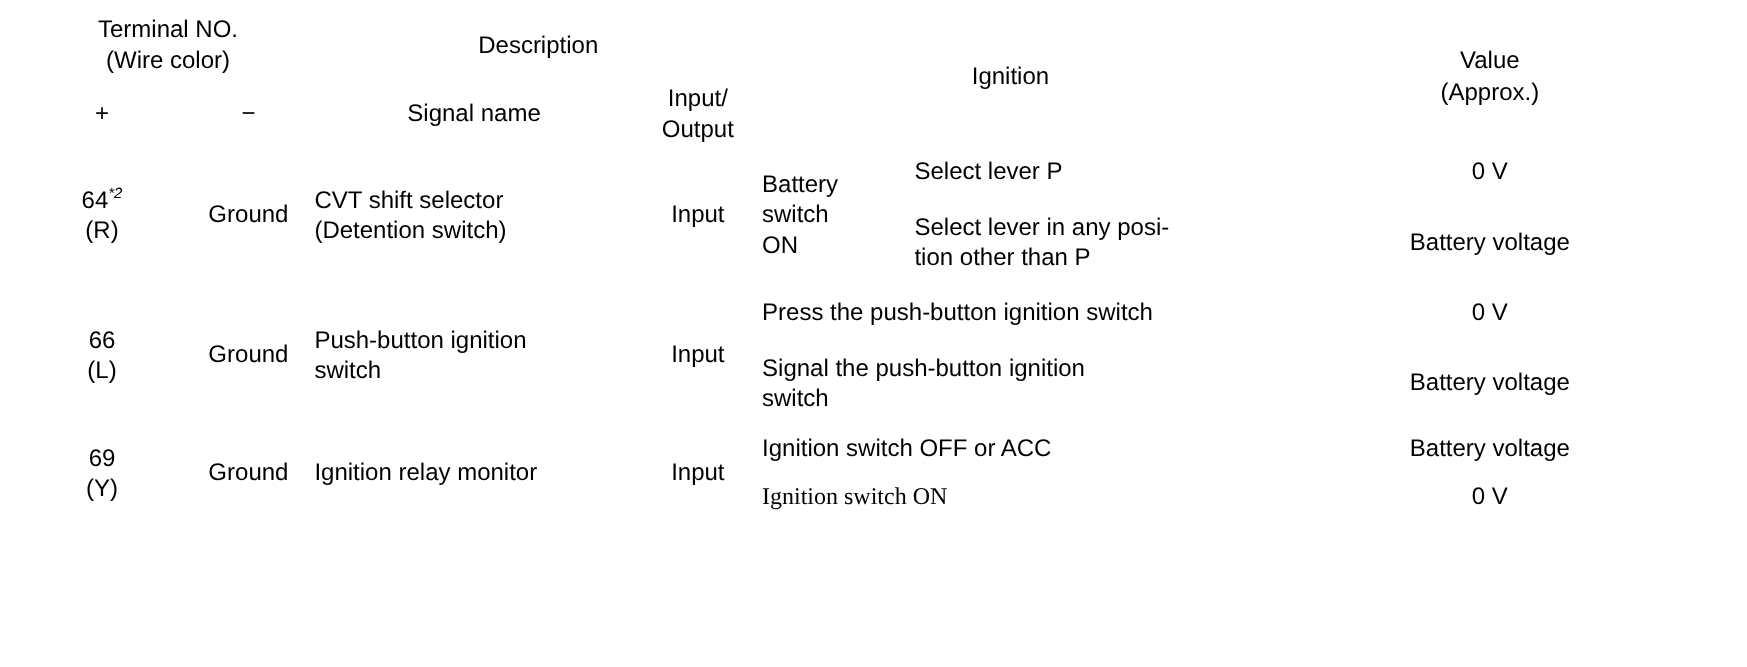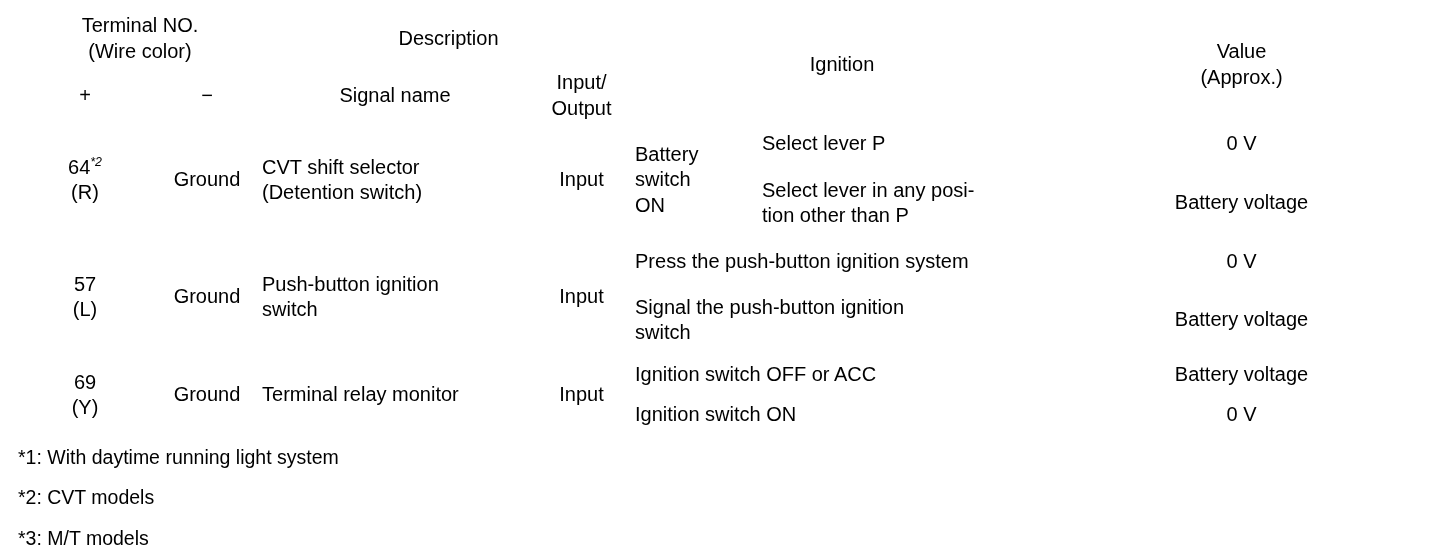--- a/index.html
+++ b/index.html
@@ -161,60 +161,55 @@
           <td class="cell c-center r-thin-bottom v-left" style="height:46px;">0 V</td>
         </tr>
         <tr>
           <td class="cell c-left r-thick-bottom v-left" style="height:72px; white-space:pre-line;">Select lever in any posi-
 tion other than P</td>
           <td class="cell c-center r-thick-bottom v-left" style="height:72px;">Battery voltage</td>
         </tr>
 
         <tr>
           <td class="cell c-center r-thick-bottom" rowspan="2" style="height:56px;">
-            <span class="hdr-txt"><span>57</span><sup class="fn"></sup></span>
+            <span class="hdr-txt"><span>66</span><sup class="fn"></sup></span>
             <span class="hdr-txt">(L)</span>
           </td>
           <td class="cell c-center r-thick-bottom v-left" rowspan="2">Ground</td>
           <td class="cell c-left r-thick-bottom v-left" rowspan="2">
             <span class="hdr-txt">Push-button ignition</span>
             <span class="hdr-txt">switch</span>
           </td>
           <td class="cell c-center r-thick-bottom v-left" rowspan="2">Input</td>
-          <td class="cell c-left r-thin-bottom v-left" colspan="2" style="height:46px;">Press the push-button ignition system</td>
+          <td class="cell c-left r-thin-bottom v-left" colspan="2" style="height:46px;">Press the push-button ignition switch</td>
           <td class="cell c-center r-thin-bottom v-left" style="height:46px;">0 V</td>
         </tr>
         <tr>
           <td class="cell c-left r-thick-bottom v-left" colspan="2" style="height:70px; white-space:pre-line;">Signal the push-button ignition
 switch</td>
           <td class="cell c-center r-thick-bottom v-left" style="height:70px;">Battery voltage</td>
         </tr>
 
         <tr>
           <td class="cell c-center r-thick-bottom" rowspan="2" style="height:40px;text-align:center;">
             <span class="hdr-txt"><span>69</span><sup class="fn"></sup></span>
             <span class="hdr-txt">(Y)</span>
           </td>
           <td class="cell c-center r-thick-bottom v-left" rowspan="2">Ground</td>
           <td class="cell c-left r-thick-bottom v-left" rowspan="2">
-            <span class="hdr-txt">Terminal relay monitor</span>
+            <span class="hdr-txt">Ignition relay monitor</span>
             <span class="hdr-txt"></span>
           </td>
           <td class="cell c-center r-thick-bottom v-left" rowspan="2">Input</td>
           <td class="cell c-left r-thin-bottom v-left" colspan="2" style="height:40px;">Ignition switch OFF or ACC</td>
           <td class="cell c-center r-thin-bottom v-left" style="height:40px;">Battery voltage</td>
         </tr>
         <tr>
-          <td class="cell c-left r-thick-bottom v-left" colspan="2" style="height:40px;">Ignition switch ON</td>
+          <td class="cell c-left r-thick-bottom v-left" colspan="2" style="height:40px;font-family:Liberation Serif, serif;">Ignition switch ON</td>
           <td class="cell c-center r-thick-bottom v-left" style="height:40px;">0 V</td>
         </tr>
 
       </tbody>
     </table>
   </div>
 
-  <div class="notes">
-    <p class="note-line">*1: With daytime running light system</p>
-    <p class="note-line">*2: CVT models</p>
-    <p class="note-line">*3: M/T models</p>
-  </div>
 
 </div>
 
 </body></html>

